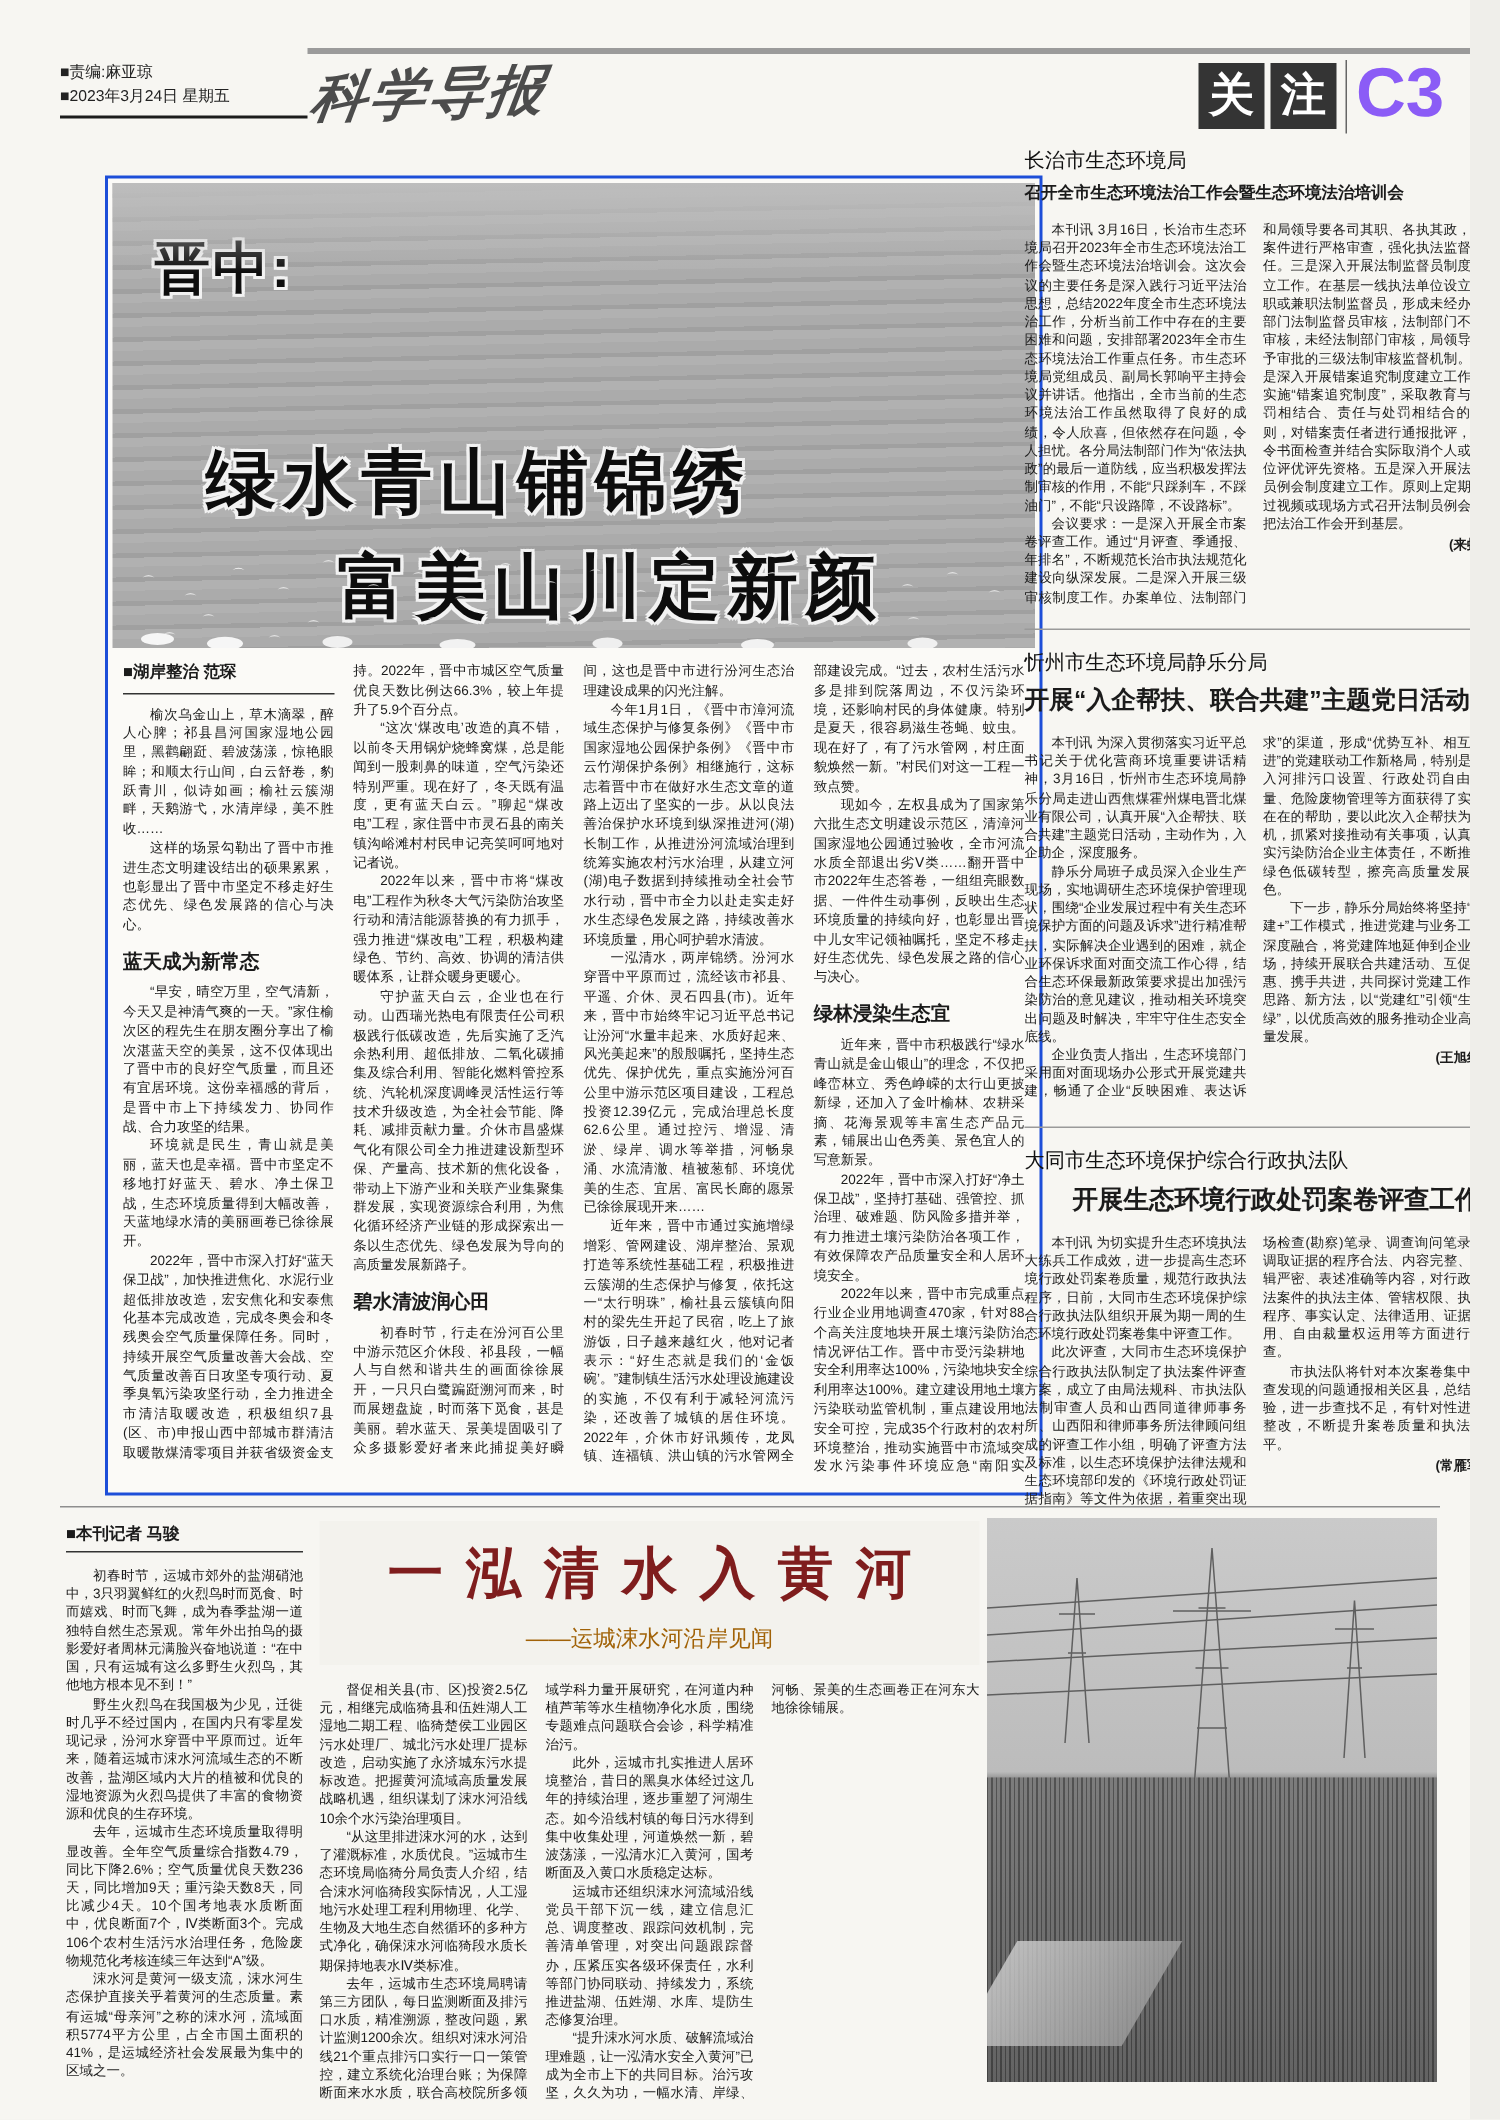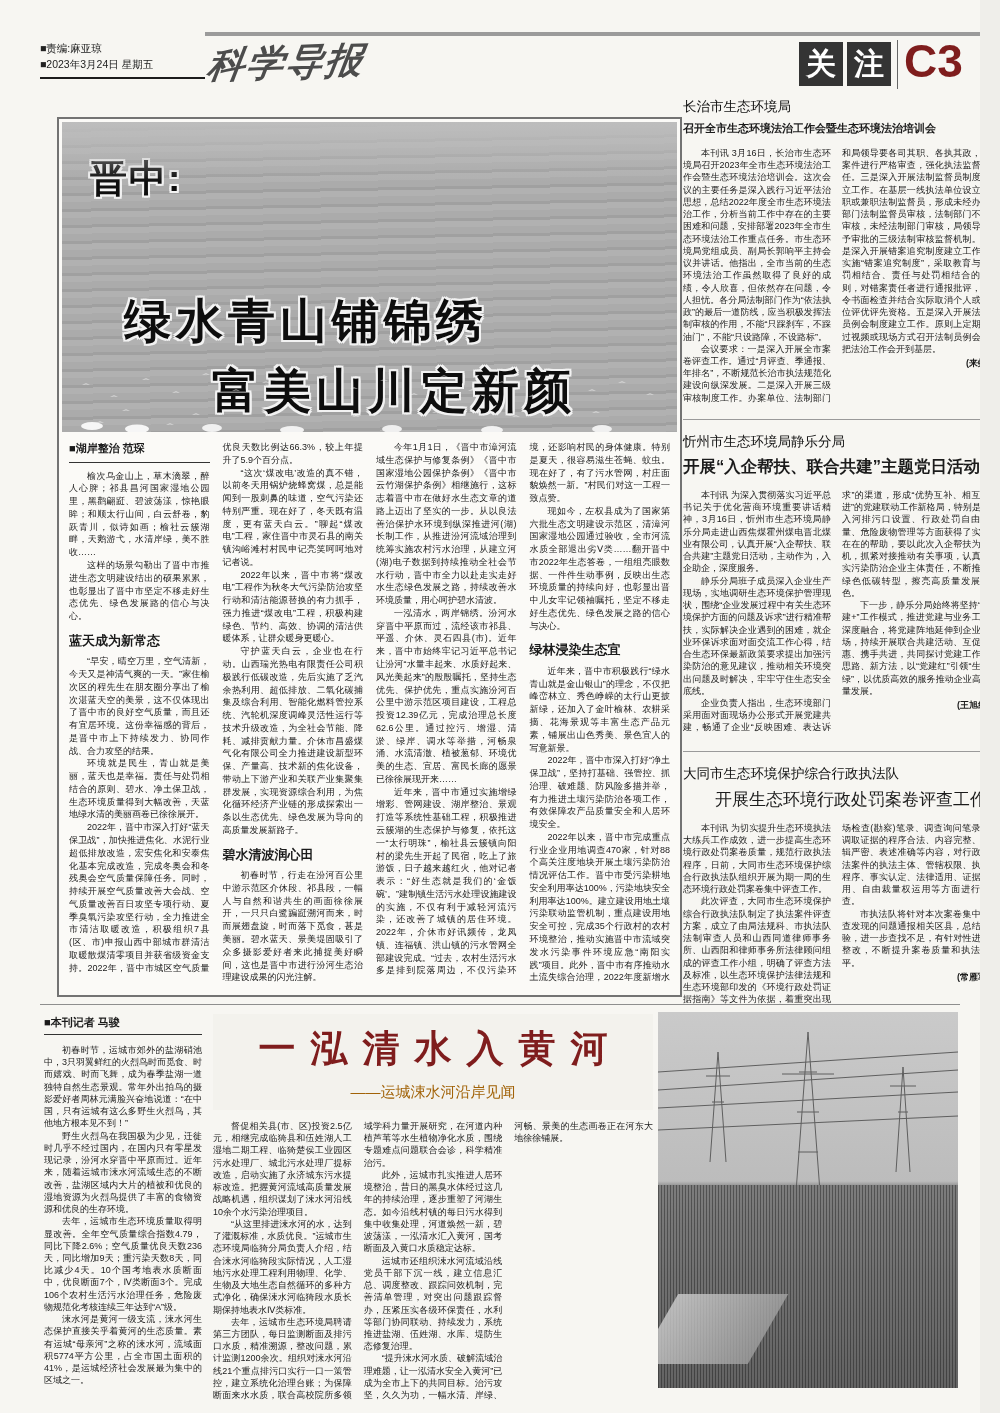--- a/index.html
+++ b/index.html
@@ -9,45 +9,45 @@
   
   .top-rule{position:absolute;left:205px;top:32px;width:785px;height:4px;background:#9b9b9b;}
   .ed-block{position:absolute;left:40px;top:40px;font-size:10.5px;line-height:16px;color:#222;}
   .ed-rule{position:absolute;left:40px;top:77px;width:165px;height:2px;background:#1c1c1c;}
   .masthead{position:absolute;left:208px;top:38px;font-family:"DejaVu Serif",serif;font-style:italic;font-weight:bold;
             font-size:37px;color:#4c4c4c;transform:skew(-10deg) rotate(-2deg);letter-spacing:2px;}
   .sec-box{position:absolute;top:42px;width:44px;height:44px;background:#343434;color:#fff;font-weight:bold;
            font-size:30px;line-height:44px;text-align:center;}
   .sec-a{left:799px;} .sec-b{left:847px;}
   .sec-vline{position:absolute;left:897px;top:40px;width:1px;height:49px;background:#666;}
-  .page-no{position:absolute;left:904px;top:34px;font-size:46px;font-weight:bold;color:#7f1d1d;}
-
-  
-  .main-box{position:absolute;left:57px;top:117px;width:621px;height:876px;border:2px solid #737373;background:#fbfaf7;}
+  .page-no{position:absolute;left:904px;top:34px;font-size:46px;font-weight:bold;color:#8b5cf6;}
+
+  
+  .main-box{position:absolute;left:70px;top:117px;width:621px;height:876px;border:2px solid #1d4ed8;background:#fbfaf7;}
   .photo1{position:absolute;left:3px;top:3px;right:3px;height:310px;overflow:hidden;
           background:repeating-linear-gradient(179deg,#ababab 0 7px,#a0a0a0 7px 10px,#b1b1b1 10px 16px);}
   .photo1::after{content:"";position:absolute;left:0;top:0;right:0;height:60px;background:linear-gradient(#bdbdbd,rgba(189,189,189,0));}
   .ph-h0{position:absolute;left:28px;top:32px;font-size:37px;font-weight:bold;color:#0d0d0d;letter-spacing:2px;}
   .ph-h1{position:absolute;left:62px;top:168px;font-size:47px;font-weight:bold;color:#0d0d0d;letter-spacing:5px;}
   .ph-h2{position:absolute;left:150px;top:238px;font-size:47px;font-weight:bold;color:#0d0d0d;letter-spacing:5px;}
   .outline{text-shadow:-2px -2px 0 #f2f2f2,2px -2px 0 #f2f2f2,-2px 2px 0 #f2f2f2,2px 2px 0 #f2f2f2,0 -2px 0 #f2f2f2,0 2px 0 #f2f2f2,-2px 0 0 #f2f2f2,2px 0 0 #f2f2f2;}
   .birds{position:absolute;left:0;bottom:0;width:100%;height:110px;}
   .m-body{position:absolute;left:10px;right:10px;top:322px;bottom:8px;column-count:4;column-gap:13px;column-fill:auto;
           overflow:hidden;font-size:9px;line-height:1.42;text-align:justify;}
   .mbyline{font-weight:bold;font-size:11px;border-bottom:1.5px solid #333;padding:0 0 5px;margin:0 0 7px;}
   .mp{margin:0;text-indent:2em;}
   .msub{font-size:13px;font-weight:bold;margin:9px 0 5px;}
   .sig{margin:2px 0 0;text-align:right;font-weight:bold;}
 
   
   .right-col{position:absolute;left:683px;top:98px;width:307px;}
   .ra-kicker{font-size:13.5px;margin:0 0 5px;color:#111;}
   .ra-head1{font-size:11px;font-weight:bold;margin:0 0 11px;letter-spacing:0px;}
   .ra-head2{font-size:16.5px;font-weight:bold;margin:0 0 11px;}
-  .ra-head3{font-size:17px;font-weight:normal;margin:0 0 11px;padding-left:32px;}
+  .ra-head3{font-size:17px;font-weight:bold;margin:0 0 11px;padding-left:32px;}
   .ra-body{column-count:2;column-gap:11px;column-fill:auto;overflow:hidden;font-size:9px;line-height:1.36;text-align:justify;}
   .h262{height:262px;} .h252{height:252px;} .h182{height:184px;}
   .ra-sep{border:0;border-top:1px solid #9a9a9a;margin:10px 0 13px;}
 
   
   .bot-rule{position:absolute;left:40px;top:1004px;width:920px;height:1px;background:#8e8e8e;}
   .b-byline{position:absolute;left:44px;top:1015px;width:158px;font-weight:bold;font-size:11px;
             border-bottom:1.5px solid #333;padding-bottom:4px;}
   .b-col1{position:absolute;left:44px;top:1044px;width:158px;height:358px;overflow:hidden;
           font-size:9px;line-height:1.36;text-align:justify;}
@@ -127,21 +127,21 @@
         <ellipse cx="540" cy="107" rx="10" ry="4" fill="#f0f0f0"></ellipse>
       </svg>
     </div>
     <div class="m-body">
       <div class="mbyline">■湖岸整治  范琛</div>
       <div>
           <p class="mp">榆次乌金山上，草木滴翠，醉人心脾；祁县昌河国家湿地公园里，黑鹳翩跹、碧波荡漾，惊艳眼眸；和顺太行山间，白云舒卷，豹跃青川，似诗如画；榆社云簇湖畔，天鹅游弋，水清岸绿，美不胜收……</p>
           <p class="mp">这样的场景勾勒出了晋中市推进生态文明建设结出的硕果累累，也彰显出了晋中市坚定不移走好生态优先、绿色发展路的信心与决心。</p>
           <h3 class="msub">蓝天成为新常态</h3>
           <p class="mp">“早安，晴空万里，空气清新，今天又是神清气爽的一天。”家住榆次区的程先生在朋友圈分享出了榆次湛蓝天空的美景，这不仅体现出了晋中市的良好空气质量，而且还有宜居环境。这份幸福感的背后，是晋中市上下持续发力、协同作战、合力攻坚的结果。</p>
-          <p class="mp">环境就是民生，青山就是美丽，蓝天也是幸福。责任与处罚相结合的原则、碧水、净土保卫战，生态环境质量得到大幅改善，天蓝地绿水清的美丽画卷已徐徐展开。</p>
+          <p class="mp">环境就是民生，青山就是美丽，蓝天也是幸福。晋中市坚定不移地打好蓝天、碧水、净土保卫战，生态环境质量得到大幅改善，天蓝地绿水清的美丽画卷已徐徐展开。</p>
           <p class="mp">2022年，晋中市深入打好“蓝天保卫战”，加快推进焦化、水泥行业超低排放改造，宏安焦化和安泰焦化基本完成改造，完成冬奥会和冬残奥会空气质量保障任务。同时，持续开展空气质量改善大会战、空气质量改善百日攻坚专项行动、夏季臭氧污染攻坚行动，全力推进全市清洁取暖改造，积极组织7县(区、市)申报山西中部城市群清洁取暖散煤清零项目并获省级资金支持。2022年，晋中市城区空气质量优良天数比例达66.3%，较上年提升了5.9个百分点。</p>
           <p class="mp">“这次‘煤改电’改造的真不错，以前冬天用锅炉烧蜂窝煤，总是能闻到一股刺鼻的味道，空气污染还特别严重。现在好了，冬天既有温度，更有蓝天白云。”聊起“煤改电”工程，家住晋中市灵石县的南关镇沟峪滩村村民申记亮笑呵呵地对记者说。</p>
           <p class="mp">2022年以来，晋中市将“煤改电”工程作为秋冬大气污染防治攻坚行动和清洁能源替换的有力抓手，强力推进“煤改电”工程，积极构建绿色、节约、高效、协调的清洁供暖体系，让群众暖身更暖心。</p>
           <p class="mp">守护蓝天白云，企业也在行动。山西瑞光热电有限责任公司积极践行低碳改造，先后实施了乏汽余热利用、超低排放、二氧化碳捕集及综合利用、智能化燃料管控系统、汽轮机深度调峰灵活性运行等技术升级改造，为全社会节能、降耗、减排贡献力量。介休市昌盛煤气化有限公司全力推进建设新型环保、产量高、技术新的焦化设备，带动上下游产业和关联产业集聚集群发展，实现资源综合利用，为焦化循环经济产业链的形成探索出一条以生态优先、绿色发展为导向的高质量发展新路子。</p>
           <h3 class="msub">碧水清波润心田</h3>
           <p class="mp">初春时节，行走在汾河百公里中游示范区介休段、祁县段，一幅人与自然和谐共生的画面徐徐展开，一只只白鹭蹁跹溯河而来，时而展翅盘旋，时而落下觅食，甚是美丽。碧水蓝天、景美堤固吸引了众多摄影爱好者来此捕捉美好瞬间，这也是晋中市进行汾河生态治理建设成果的闪光注解。</p>
           <p class="mp">今年1月1日，《晋中市漳河流域生态保护与修复条例》《晋中市国家湿地公园保护条例》《晋中市云竹湖保护条例》相继施行，这标志着晋中市在做好水生态文章的道路上迈出了坚实的一步。从以良法善治保护水环境到纵深推进河(湖)长制工作，从推进汾河流域治理到统筹实施农村污水治理，从建立河(湖)电子数据到持续推动全社会节水行动，晋中市全力以赴走实走好水生态绿色发展之路，持续改善水环境质量，用心呵护碧水清波。</p>
           <p class="mp">一泓清水，两岸锦绣。汾河水穿晋中平原而过，流经该市祁县、平遥、介休、灵石四县(市)。近年来，晋中市始终牢记习近平总书记让汾河“水量丰起来、水质好起来、风光美起来”的殷殷嘱托，坚持生态优先、保护优先，重点实施汾河百公里中游示范区项目建设，工程总投资12.39亿元，完成治理总长度62.6公里。通过控污、增湿、清淤、绿岸、调水等举措，河畅泉涌、水流清澈、植被葱郁、环境优美的生态、宜居、富民长廊的愿景已徐徐展现开来……</p>
           <p class="mp">近年来，晋中市通过实施增绿增彩、管网建设、湖岸整治、景观打造等系统性基础工程，积极推进云簇湖的生态保护与修复，依托这一“太行明珠”，榆社县云簇镇向阳村的梁先生开起了民宿，吃上了旅游饭，日子越来越红火，他对记者表示：“好生态就是我们的‘金饭碗’。”建制镇生活污水处理设施建设的实施，不仅有利于减轻河流污染，还改善了城镇的居住环境。2022年，介休市好讯频传，龙凤镇、连福镇、洪山镇的污水管网全部建设完成。“过去，农村生活污水多是排到院落周边，不仅污染环境，还影响村民的身体健康。特别是夏天，很容易滋生苍蝇、蚊虫。现在好了，有了污水管网，村庄面貌焕然一新。”村民们对这一工程一致点赞。</p>
           <p class="mp">现如今，左权县成为了国家第六批生态文明建设示范区，清漳河国家湿地公园通过验收，全市河流水质全部退出劣Ⅴ类……翻开晋中市2022年生态答卷，一组组亮眼数据、一件件生动事例，反映出生态环境质量的持续向好，也彰显出晋中儿女牢记领袖嘱托，坚定不移走好生态优先、绿色发展之路的信心与决心。</p>

